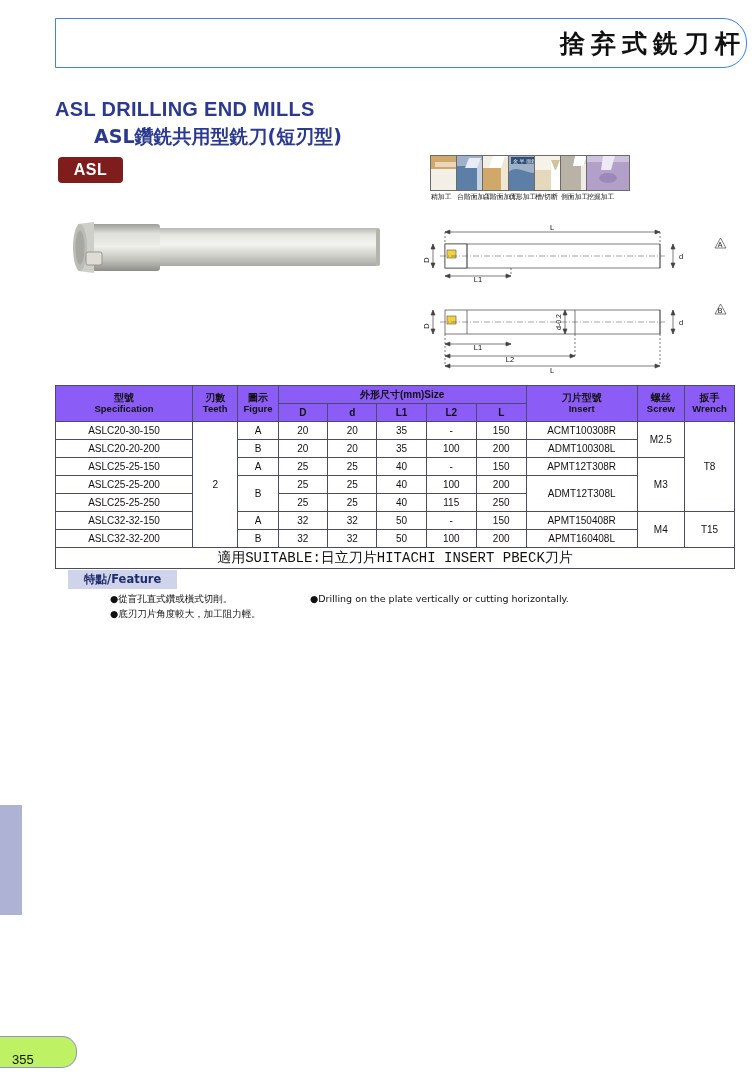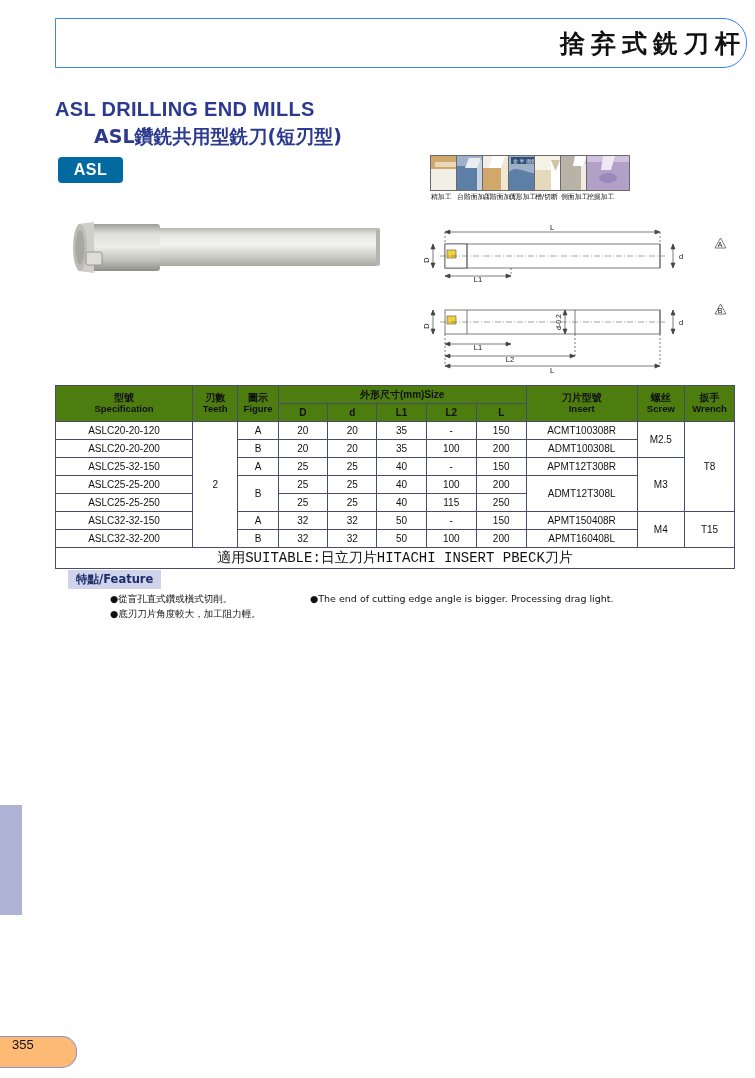--- a/index.html
+++ b/index.html
@@ -28,21 +28,21 @@
     position:absolute;left:55px;top:98px;
     font-size:20px;font-weight:bold;color:#2b3a8f;letter-spacing:.3px;
   }
   .title-cn{
     position:absolute;left:55px;top:124px;
     font-family:"DejaVu Sans", sans-serif;
     font-size:19px;font-weight:bold;color:#2b3a8f;margin-left:39px;
   }
   .asl-badge{
     position:absolute;left:58px;top:157px;width:65px;height:26px;
-    background:#0369a1;border-radius:4px;color:#fff;
+    background:#7f1d1d;border-radius:4px;color:#fff;
     font-size:16px;font-weight:bold;letter-spacing:.5px;
     display:flex;align-items:center;justify-content:center;
   }
   
   .tool-photo{
     position:absolute;left:60px;top:200px;width:330px;height:120px;
   }
   
   .proc-icons{
     position:absolute;left:430px;top:155px;width:320px;
@@ -71,55 +71,55 @@
     width:680px;
   }
   table.spec th,table.spec td{
     border:1px solid #4a4a6a;
     text-align:center;
     padding:1px 2px;
     height:15px;
     background:#fff;
   }
   table.spec thead th{
-    background:#4d7c0f;
+    background:#8b5cf6;
     font-weight:bold;
     font-size:10px;
     line-height:1.15;
   }
   table.spec thead th .cn{font-family:"DejaVu Sans", sans-serif;display:block;font-size:10px;}
   table.spec thead th .en{display:block;font-size:9.5px;}
   .note-row td{
     background:#cfd4ea;text-align:left;padding-left:6px;
     font-family:Liberation Mono, monospace;font-size:14px;height:16px;
   }
   
   .feature-badge{
     position:absolute;left:68px;top:570px;
     background:#cfd4ea;
     font-family:"DejaVu Sans", sans-serif;
     font-size:11.5px;font-weight:bold;color:#1d2b6b;
-    padding:2px 8px;
+    padding:2px 16px;
   }
   .feat-col-left{position:absolute;left:78px;top:592px;width:200px;}
   .feat-col-right{position:absolute;left:278px;top:592px;width:430px;}
   .feat-line{
     font-family:"DejaVu Sans", sans-serif;
     font-size:9.5px;color:#111;line-height:1.55;white-space:nowrap;margin-left:32px;
   }
   
   .left-tab{
     position:absolute;left:0;top:805px;width:22px;height:110px;
     background:#aeb3d6;
   }
   
   .footer{
     position:absolute;left:0;top:1036px;width:76px;height:30px;
     border:1px solid #8f93c6;border-left:none;border-radius:0 15px 15px 0;
-    background:#fdba74;display:flex;align-items:flex-start;
+    background:#bef264;display:flex;align-items:flex-end;
   }
   .page-num{margin-left:12px;font-size:13px;color:#111;}
 </style>
 </head>
 <body>
 
 <div class="header-banner">
   <div class="header-title">捨弃式銑刀杆</div>
 </div>
 
@@ -351,21 +351,21 @@
     <tr>
       <th style="width:48px">D</th>
       <th style="width:48px">d</th>
       <th style="width:48px">L1</th>
       <th style="width:48px">L2</th>
       <th style="width:48px">L</th>
     </tr>
   </thead>
   <tbody>
     <tr>
-      <td>ASLC20-20-120</td>
+      <td>ASLC20-30-150</td>
       <td rowspan="7">2</td>
       <td>A</td>
       <td>20</td>
       <td>20</td>
       <td>35</td>
       <td>-</td>
       <td>150</td>
       <td>ACMT100308R</td>
       <td rowspan="2">M2.5</td>
       <td rowspan="5">T8</td>
@@ -374,21 +374,21 @@
       <td>ASLC20-20-200</td>
       <td>B</td>
       <td>20</td>
       <td>20</td>
       <td>35</td>
       <td>100</td>
       <td>200</td>
       <td>ADMT100308L</td>
     </tr>
     <tr>
-      <td>ASLC25-32-150</td>
+      <td>ASLC25-25-150</td>
       <td>A</td>
       <td>25</td>
       <td>25</td>
       <td>40</td>
       <td>-</td>
       <td>150</td>
       <td>APMT12T308R</td>
       <td rowspan="3">M3</td>
     </tr>
     <tr>
@@ -436,19 +436,19 @@
     </tr>
   </tbody>
 </table>
 
 <div class="feature-badge">特點/Feature</div>
 <div class="feat-col-left">
   <div class="feat-line">●從盲孔直式鑽或橫式切削。</div>
   <div class="feat-line">●底刃刀片角度較大，加工阻力輕。</div>
 </div>
 <div class="feat-col-right">
-  <div class="feat-line">●The end of cutting edge angle is bigger. Processing drag light.</div>
+  <div class="feat-line">●Drilling on the plate vertically or cutting horizontally.</div>
 </div>
 
 <div class="left-tab"></div>
 <div class="footer">
   <div class="page-num">355</div>
 </div>
 
 </body></html>

